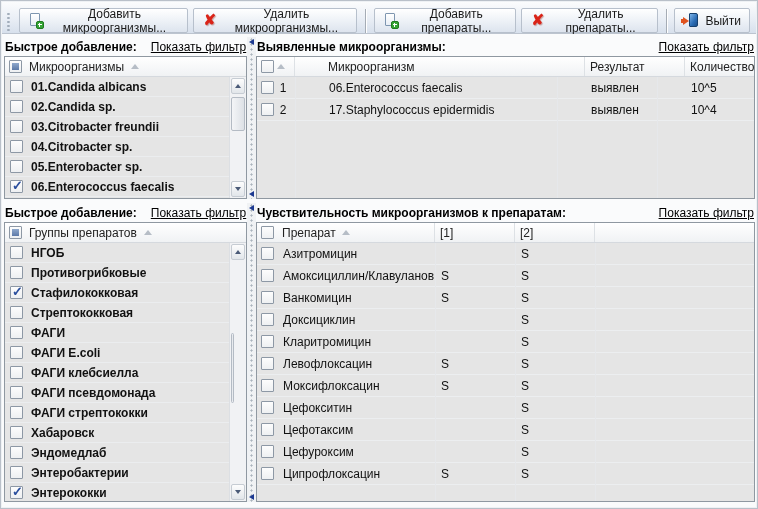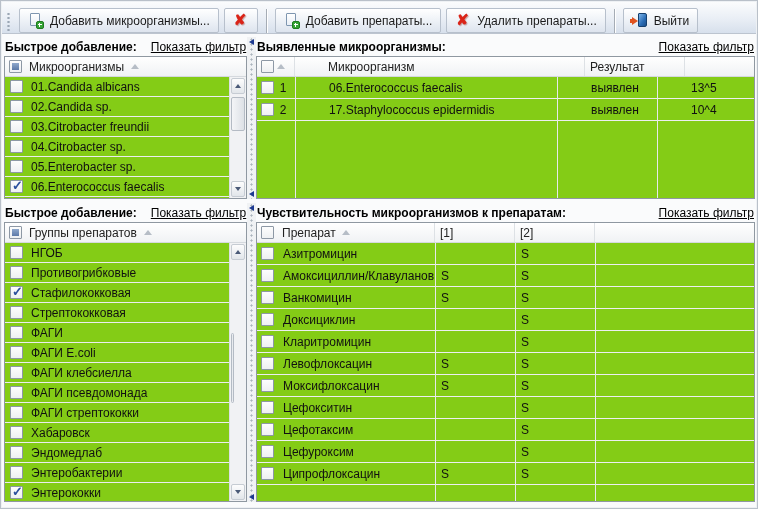--- a/index.html
+++ b/index.html
@@ -52,34 +52,34 @@
   .sp-b { left:245px; top:169px; height:299px; }
   .split-arrow { position:absolute; left:2px; width:0; height:0;
     border-top:3px solid transparent; border-bottom:3px solid transparent; border-right:5px solid #1d3a91; }
   .sa-top { top:2px; } .sa-bot { bottom:2px; }
 
   .ptitle { height:19px; display:flex; align-items:center; gap:14px; font-weight:bold; color:#000; padding:0 1px; white-space:nowrap; }
   .link { color:#000000; font-weight:normal; text-decoration:underline; cursor:pointer; white-space:nowrap; }
   .right { margin-left:auto; }
 
   
-  .ctrl { position:absolute; left:0; right:0; top:19px; bottom:0; background:#84cc16;
+  .ctrl { position:absolute; left:0; right:0; top:19px; bottom:0; background:#e5e5e5;
     border:1px solid #8f98a1; overflow:hidden; }
   .chead { height:20px; display:flex; align-items:center; gap:7px; padding:0 4px;
     background:linear-gradient(180deg,#ffffff,#f0f2f4); border-bottom:1px solid #d5d9de; color:#222; }
   .sort-asc { width:0; height:0; border-left:4px solid transparent; border-right:4px solid transparent;
     border-bottom:5px solid #b6bdc6; flex:none; }
 
   .cb { width:13px; height:13px; border:1px solid #8d98a5; border-radius:1px; flex:none; position:relative;
     background:linear-gradient(180deg,#fdfdfd,#eef0f2); }
   .cb.checked::after { content:"✓"; position:absolute; left:1px; top:-3px; font-size:13px; font-weight:bold; color:#2b4f9e; }
   .cb.partial::after { content:""; position:absolute; left:2px; top:2px; right:2px; bottom:2px;
     background:linear-gradient(180deg,#8fa8cc,#5d7aa8); }
 
-  .lbody { position:absolute; left:0; right:17px; top:20px; bottom:0; }
+  .lbody { position:absolute; left:0; right:17px; top:20px; bottom:0;font-weight:bold; }
   .lrow { height:20px; display:flex; align-items:center; gap:8px; padding:0 5px;
     border-bottom:1px solid #ebedef; color:#111; }
 
   .vscroll { position:absolute; top:20px; right:0; bottom:0; width:17px;
     background:#f1f2f4; border-left:1px solid #dcdfe3; display:flex; flex-direction:column; }
   .sbtn { height:16px; flex:none; display:flex; align-items:center; justify-content:center;
     background:linear-gradient(180deg,#fdfdfd,#e2e6ea); border:1px solid #c6ccd3; border-radius:2px; margin:1px; }
   .sbtn.up::after { content:""; border-left:3px solid transparent; border-right:3px solid transparent; border-bottom:4px solid #4a5a77; }
   .sbtn.down::after { content:""; border-left:3px solid transparent; border-right:3px solid transparent; border-top:4px solid #4a5a77; }
   .strack { flex:1; position:relative; }
@@ -119,20 +119,21 @@
 
     <button class="tbtn">
       <span class="ic">
           <span class="page"></span>
           <span class="plusbadge"></span>
         </span>
       <span>Добавить микроорганизмы...</span>
     </button>
     <button class="tbtn">
       <span class="ic delx"></span>
+      <span>Удалить микроорганизмы...</span>
     </button>
 
     <div class="tsep"></div>
 
     <button class="tbtn">
       <span class="ic">
           <span class="page"></span>
           <span class="plusbadge"></span>
         </span>
       <span>Добавить препараты...</span>
@@ -213,29 +214,30 @@
         <a class="link right">Показать фильтр</a>
       </div>
       <div class="ctrl">
         <div class="ghead">
           <div class="hcell c-num">
             <span class="cb"></span>
             <span class="sort-asc"></span>
           </div>
           <div class="hcell c-name">Микроорганизм</div>
           <div class="hcell c-res">Результат</div>
+          <div class="hcell last">Количество</div>
         </div>
         <div class="grow">
           <div class="gcell c-num">
               <span class="cb"></span>
               <span class="n">1</span>
             </div>
           <div class="gcell c-name">06.Enterococcus faecalis</div>
           <div class="gcell c-res">выявлен</div>
-          <div class="gcell c-cnt">13^5</div>
+          <div class="gcell c-cnt">10^5</div>
         </div>
         <div class="grow">
           <div class="gcell c-num">
               <span class="cb"></span>
               <span class="n">2</span>
             </div>
           <div class="gcell c-name">17.Staphylococcus epidermidis</div>
           <div class="gcell c-res">выявлен</div>
           <div class="gcell c-cnt">10^4</div>
         </div>

